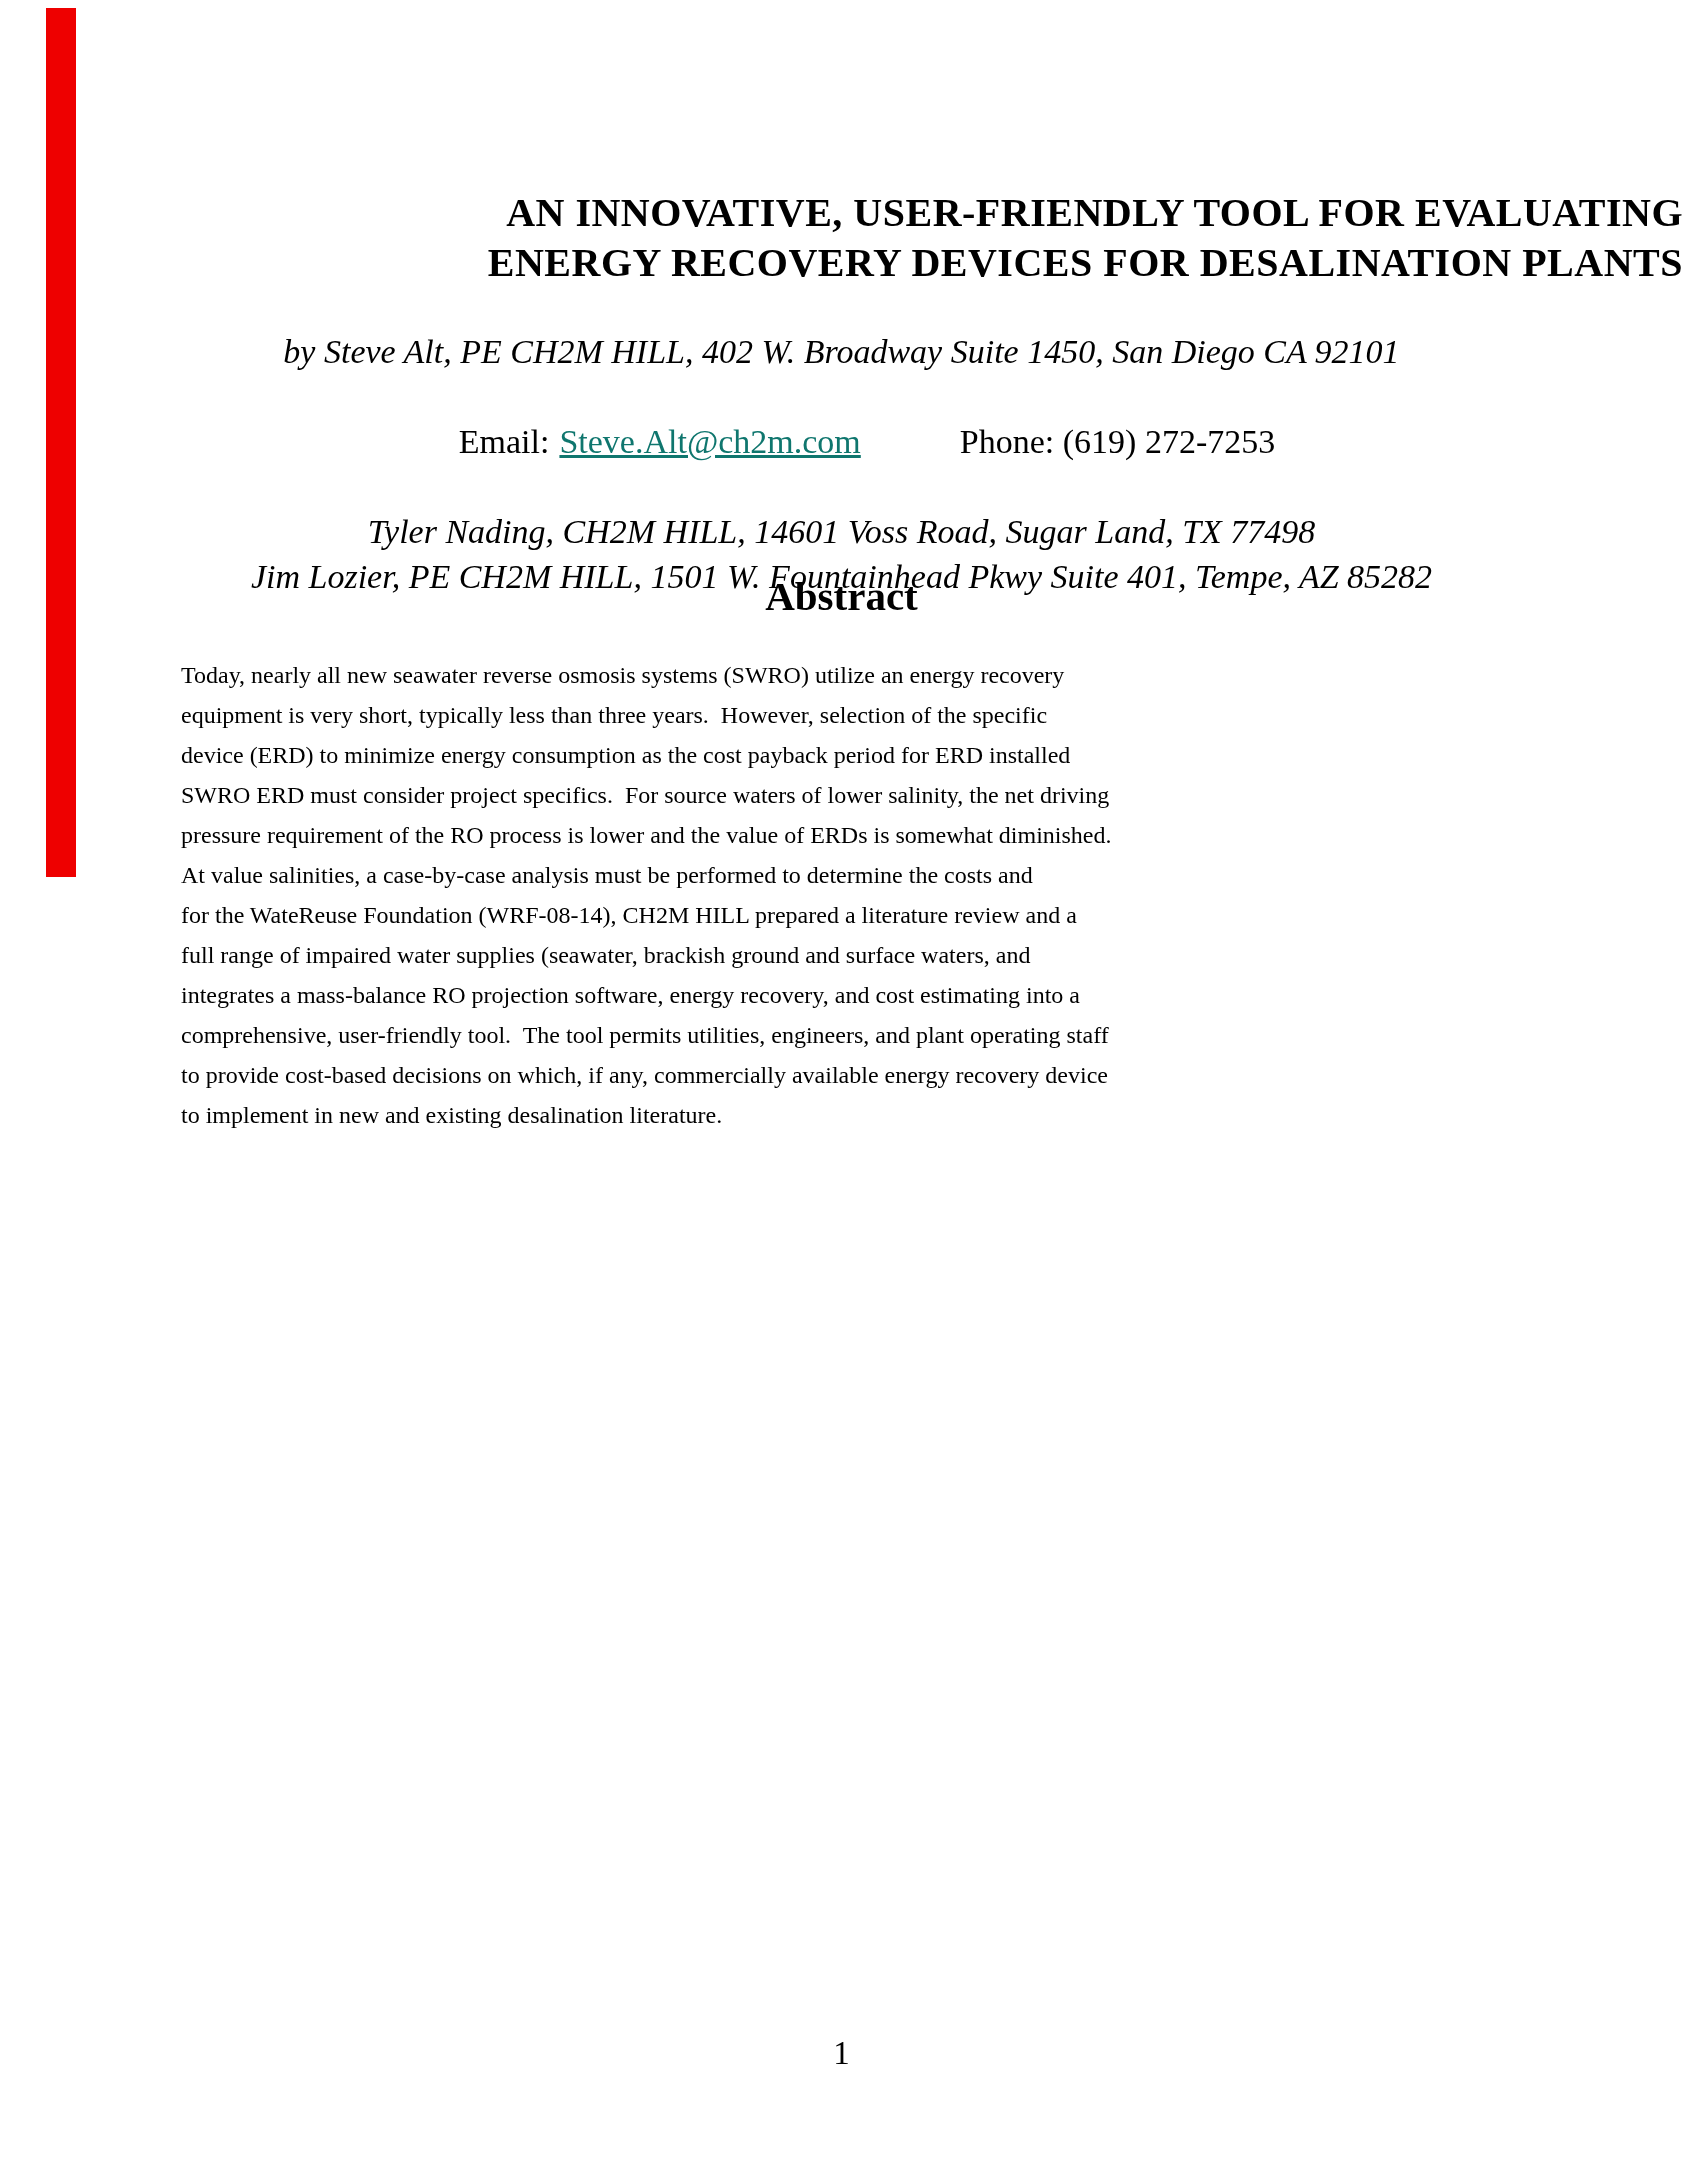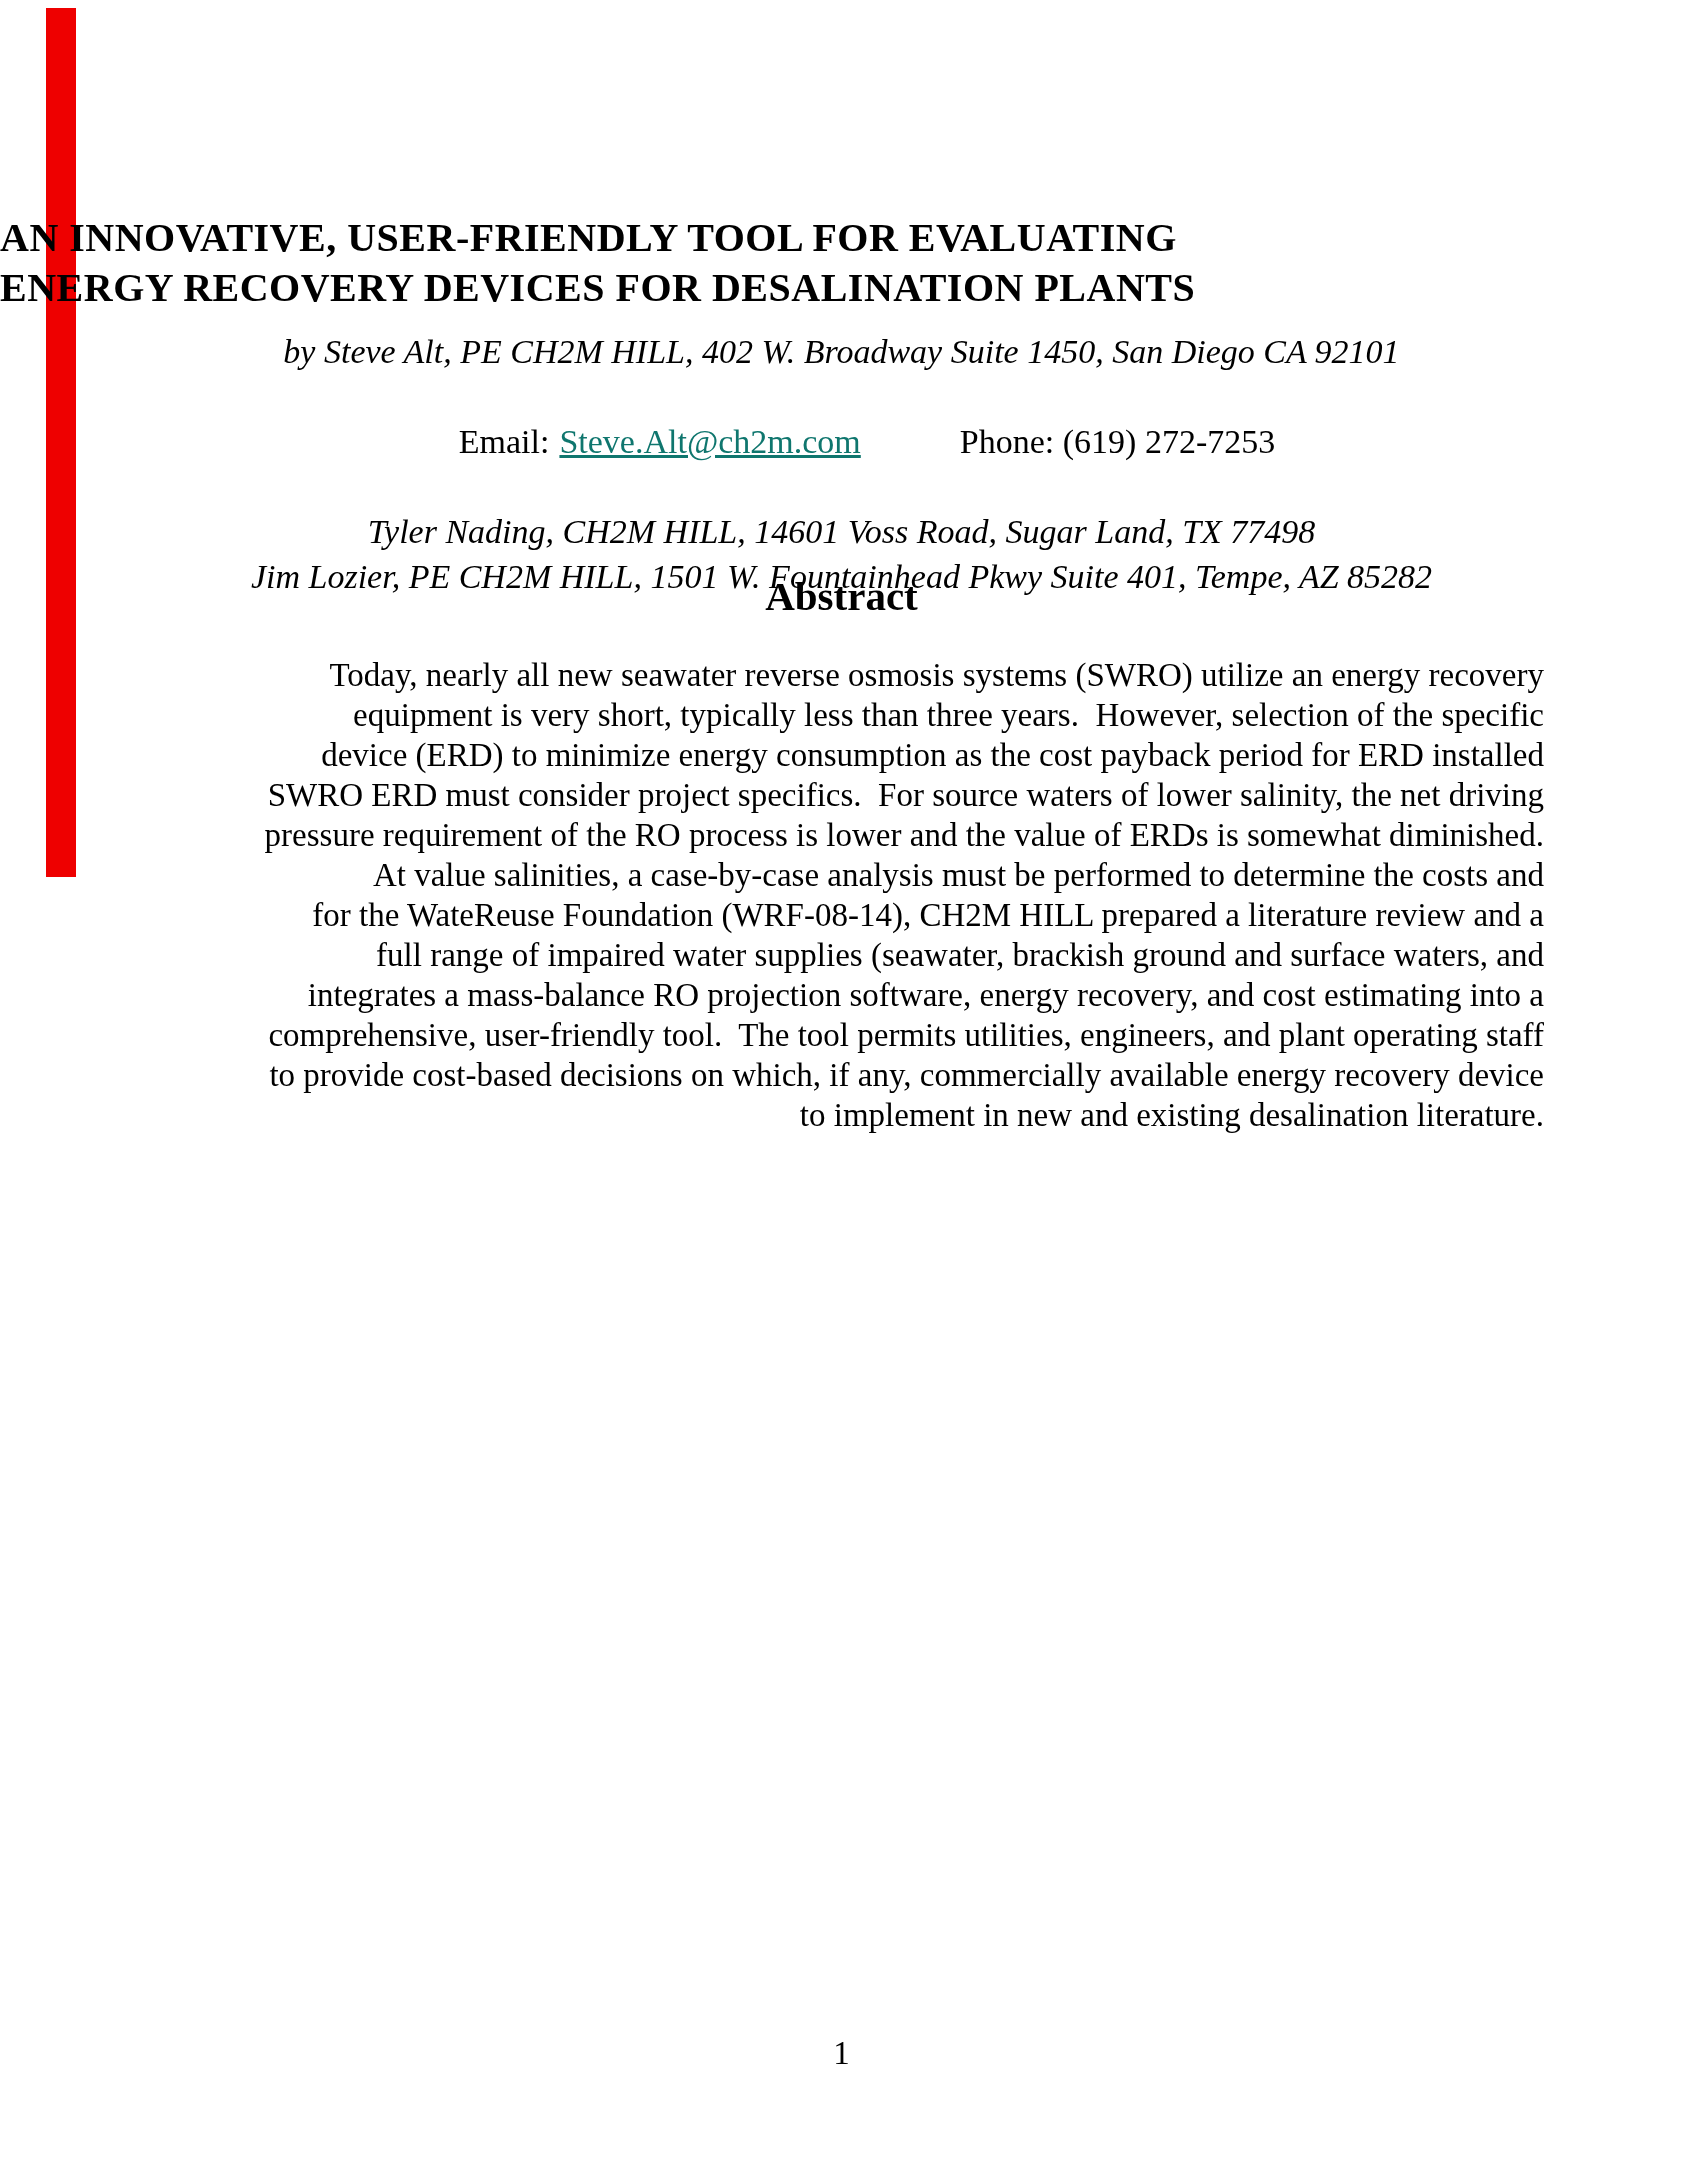--- a/index.html
+++ b/index.html
@@ -18,24 +18,24 @@
   }
   .red-bar {
     position: absolute;
     left: 46px;
     top: 8px;
     width: 30px;
     height: 869px;
   }
   .title-block {
     position: absolute;
-    top: 213px;
+    top: 188px;
     left: 0;
     right: 0;
-    text-align: left;
+    text-align: right;
     font-weight: bold;
     font-size: 40px;
     line-height: 50px;
     letter-spacing: 0.5px;
   }
   .author-block {
     position: absolute;
     top: 329px;
     left: 0;
     right: 0;
@@ -59,23 +59,22 @@
     right: 0;
     text-align: center;
     font-weight: bold;
     font-size: 41px;
   }
   .abstract-body {
     position: absolute;
     top: 655px;
     left: 181px;
     right: 139px;
-    font-size: 33px;
+    font-size: 24px;
     line-height: 40px;
-    text-align: right;
   }
   .abstract-line { white-space: pre; }
   .page-number {
     position: absolute;
     top: 2035px;
     left: 0;
     right: 0;
     text-align: center;
     font-size: 33px;
   }

